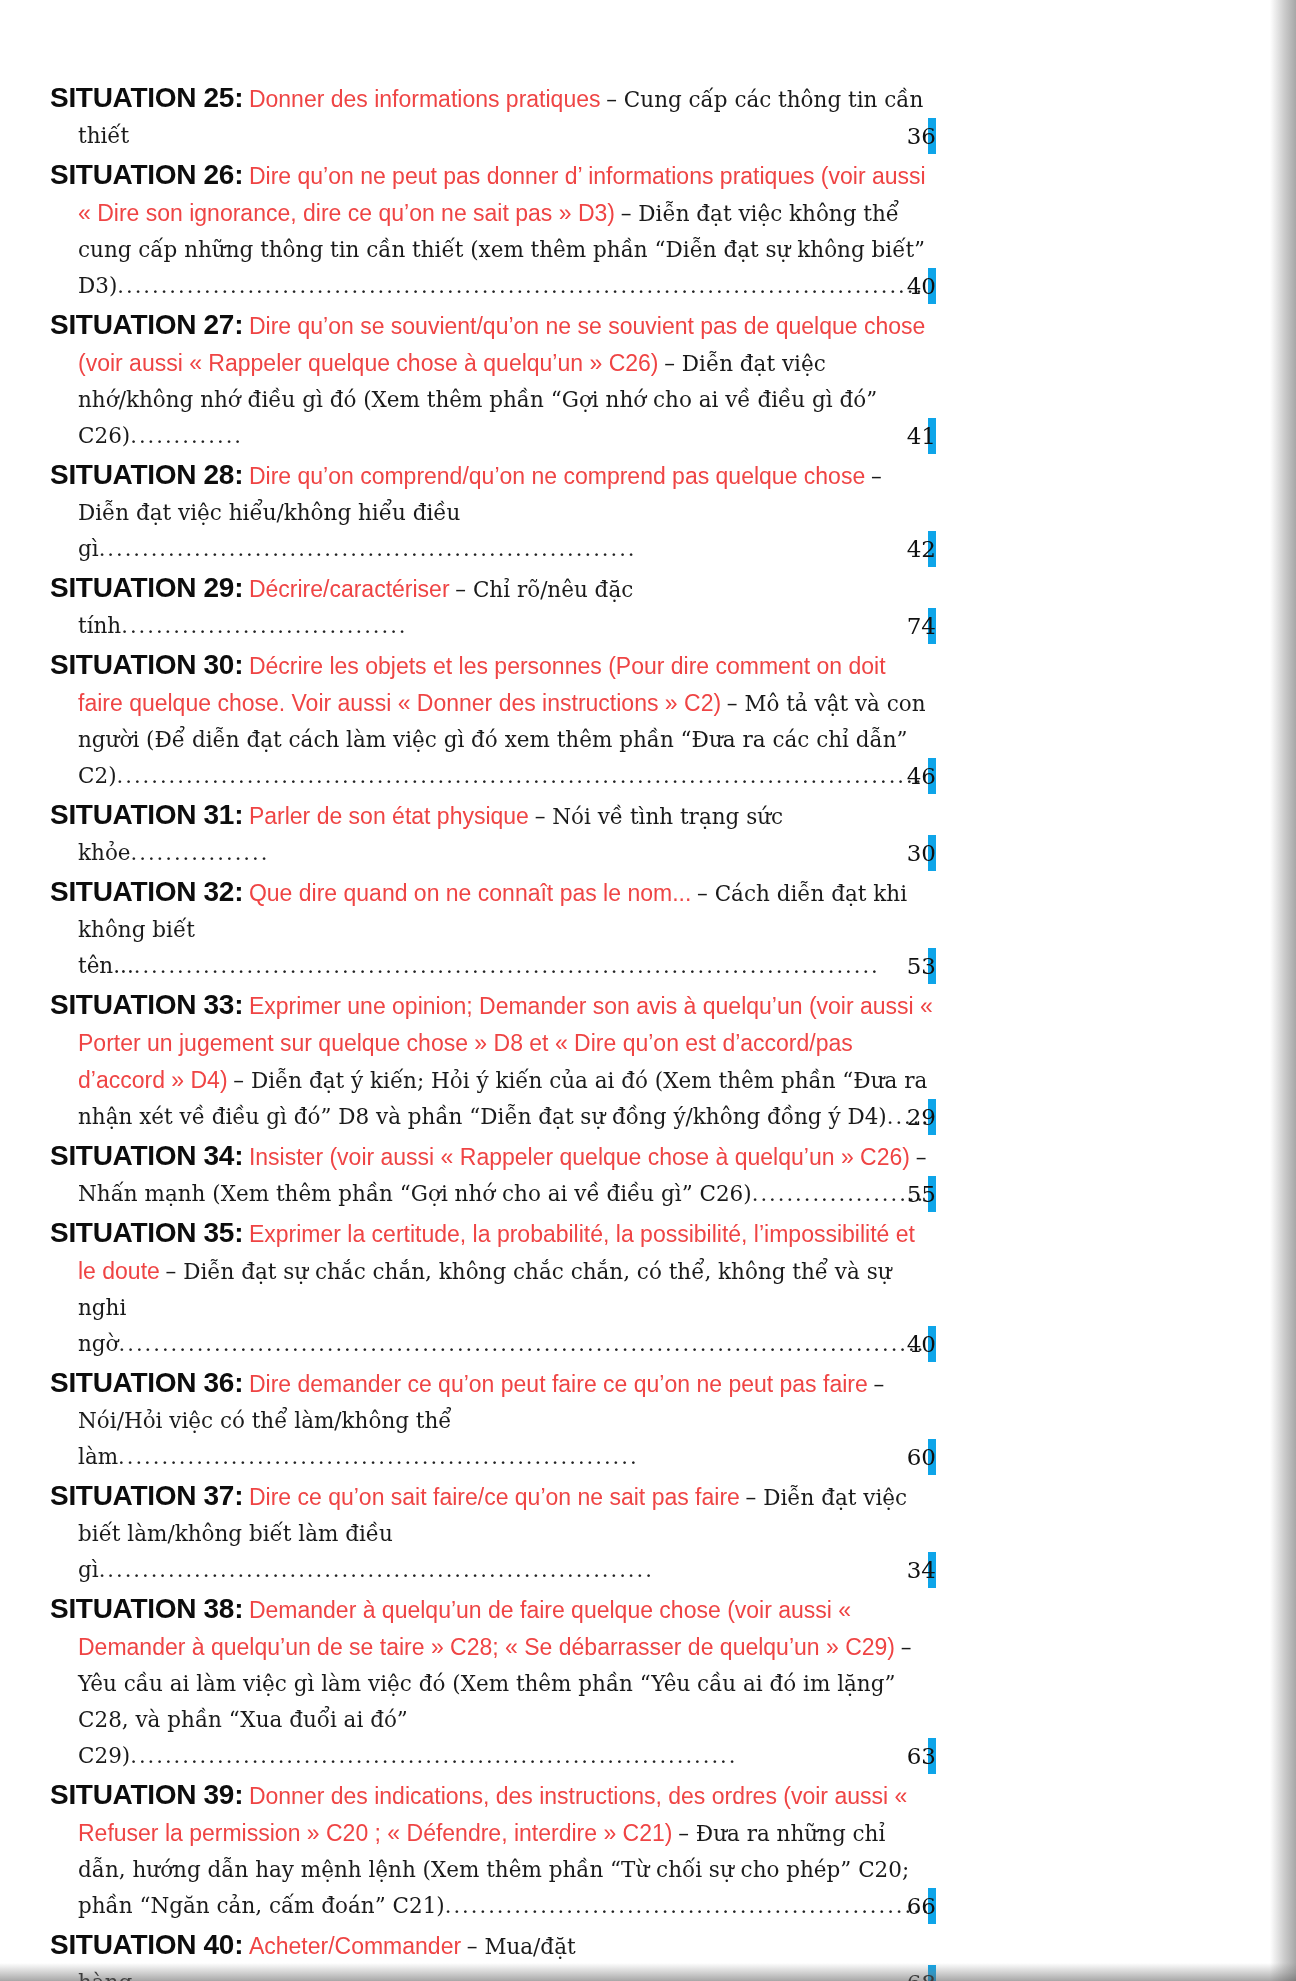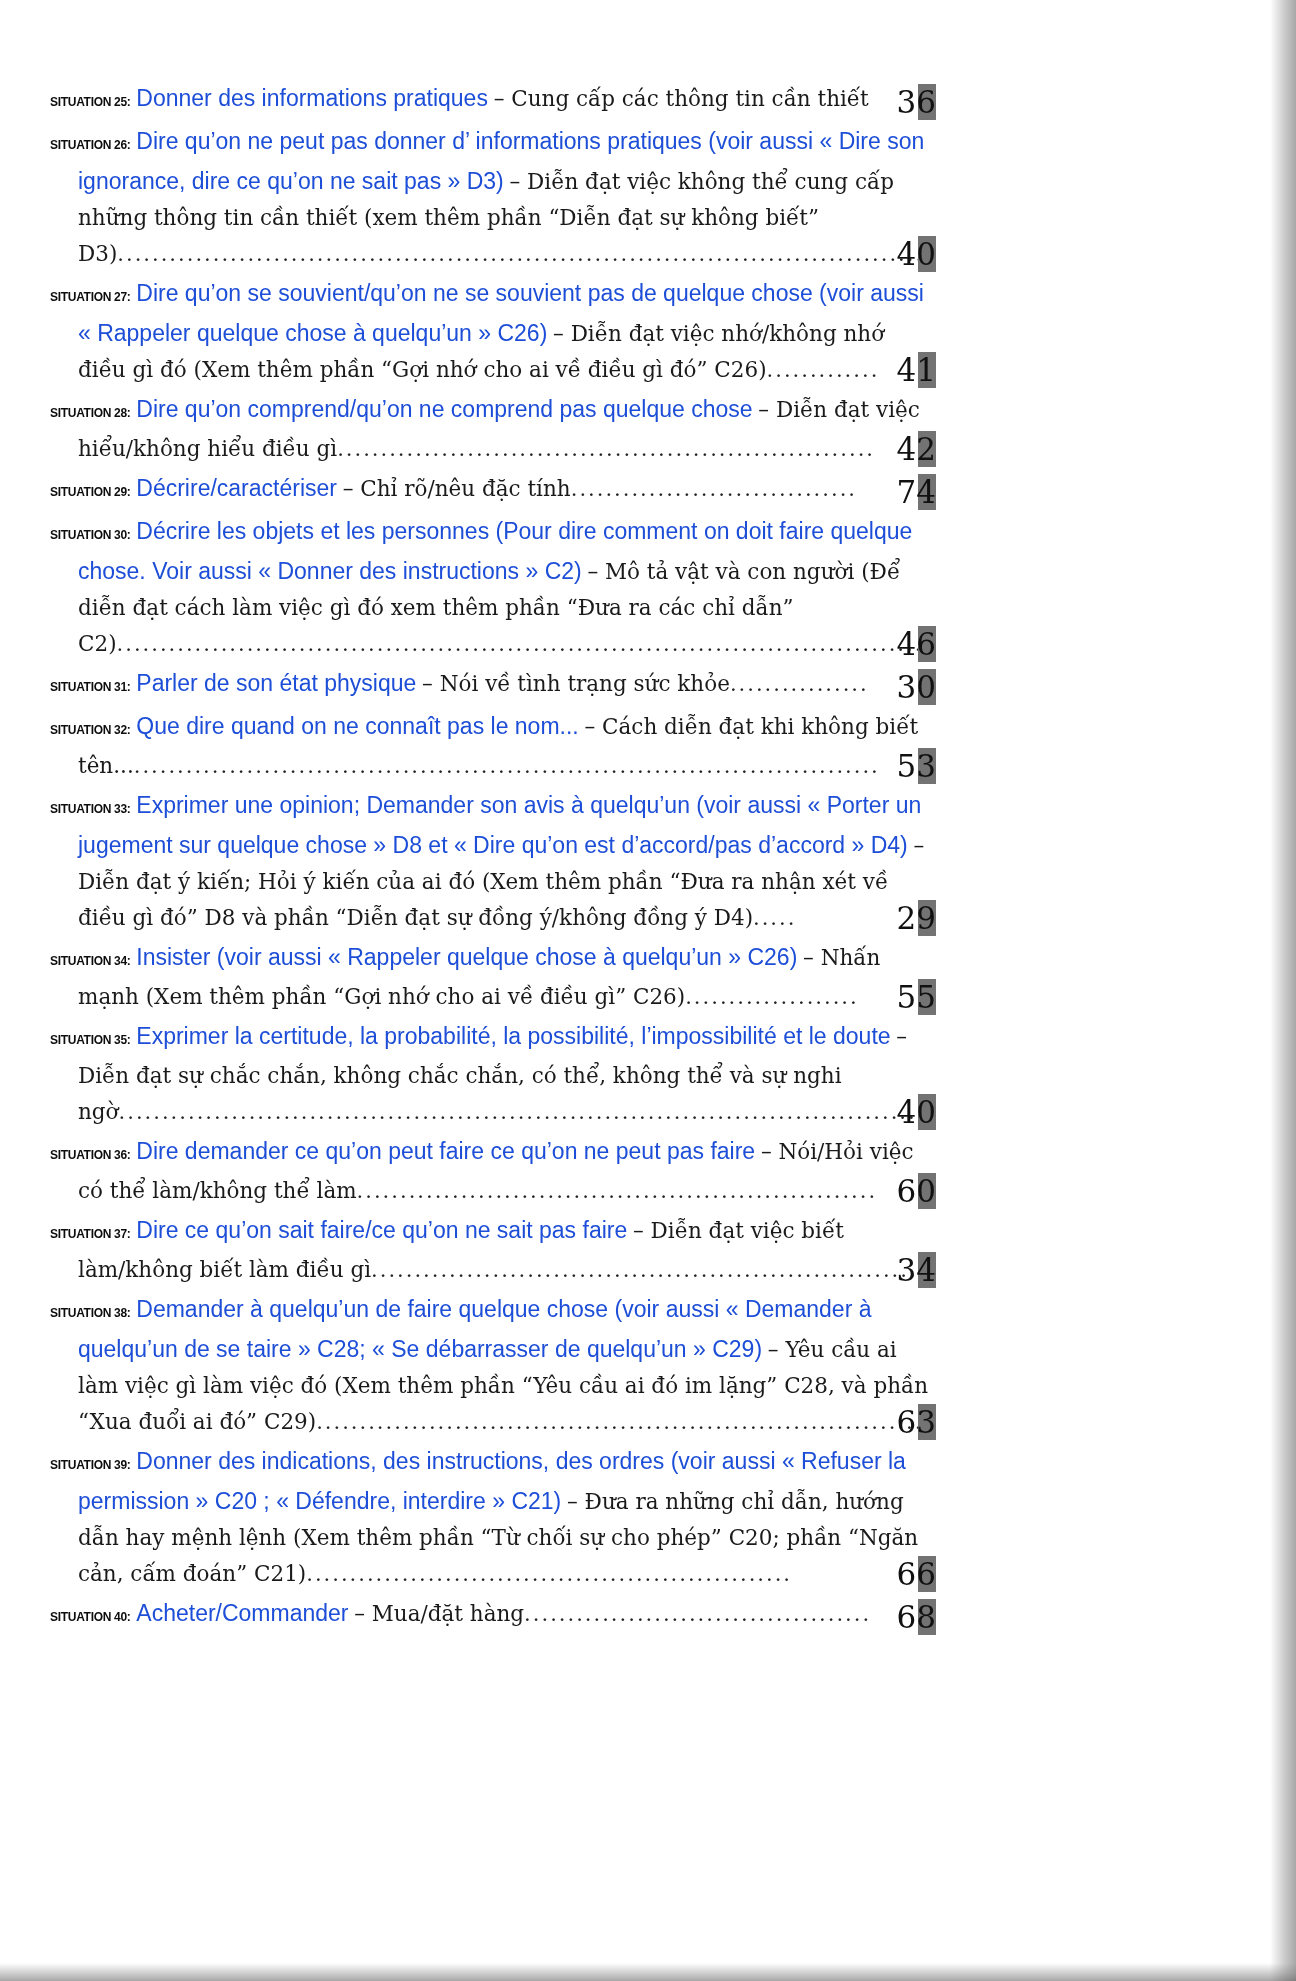--- a/index.html
+++ b/index.html
@@ -22,49 +22,49 @@
     overflow: hidden;
     padding-left: 28px;
     text-indent: -28px;
     line-height: 36px;
     margin-bottom: 3px;
     font-size: 23px;
   }
   .label {
     font-family: "Liberation Sans", sans-serif;
     font-weight: 700;
-    font-size: 12px;
+    font-size: 28px;
     letter-spacing: -0.3px;
     color: #0d0d0d;
   }
   .fr {
     font-family: "Liberation Sans", sans-serif;
     font-size: 23px;
-    color: #1d4ed8;
+    color: #ef4444;
   }
   .vi {
     font-family: "DejaVu Serif", serif;
     font-size: 21.5px;
     color: #1a1a1a;
   }
   .leader {
     white-space: nowrap;
     letter-spacing: 2px;
     font-family: "DejaVu Serif", serif;
     font-size: 21px;
     color: #222;
   }
   .pagenum {
     position: absolute;
     right: 0;
     bottom: 0;
-    background: #737373;
+    background: #0ea5e9;
     padding-left: 7px;
     font-family: "DejaVu Serif", serif;
-    font-size: 31px;
+    font-size: 23px;
     line-height: 36px;
     color: #111;
   }
   .scan-edge-right {
     position: absolute;
     top: 0;
     right: 0;
     width: 26px;
     height: 100%;
     background: linear-gradient(to right, rgba(120,120,120,0) 0%, rgba(120,120,120,0.38) 55%, rgba(95,95,95,0.55) 100%);

